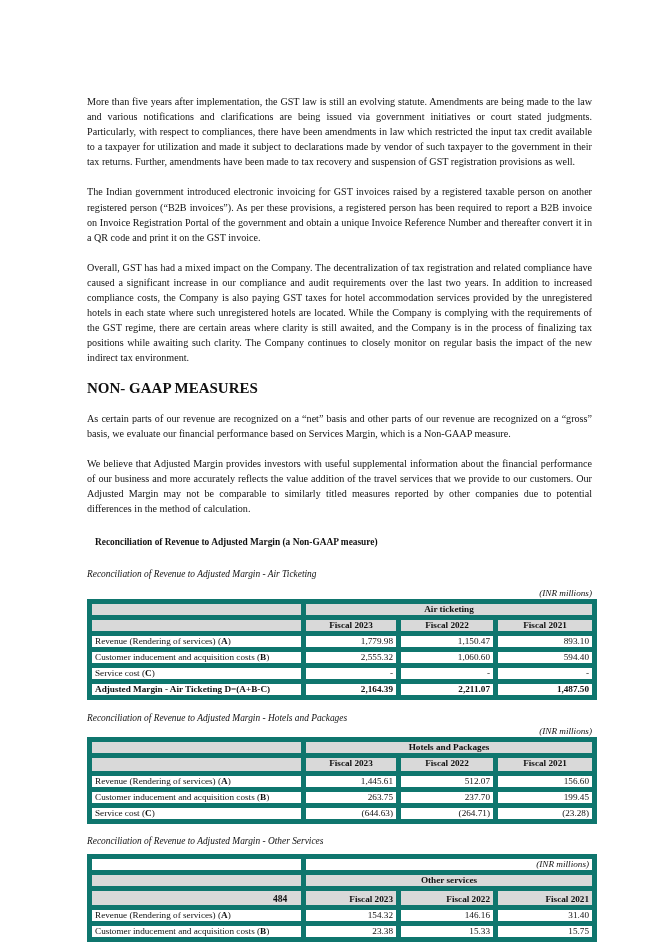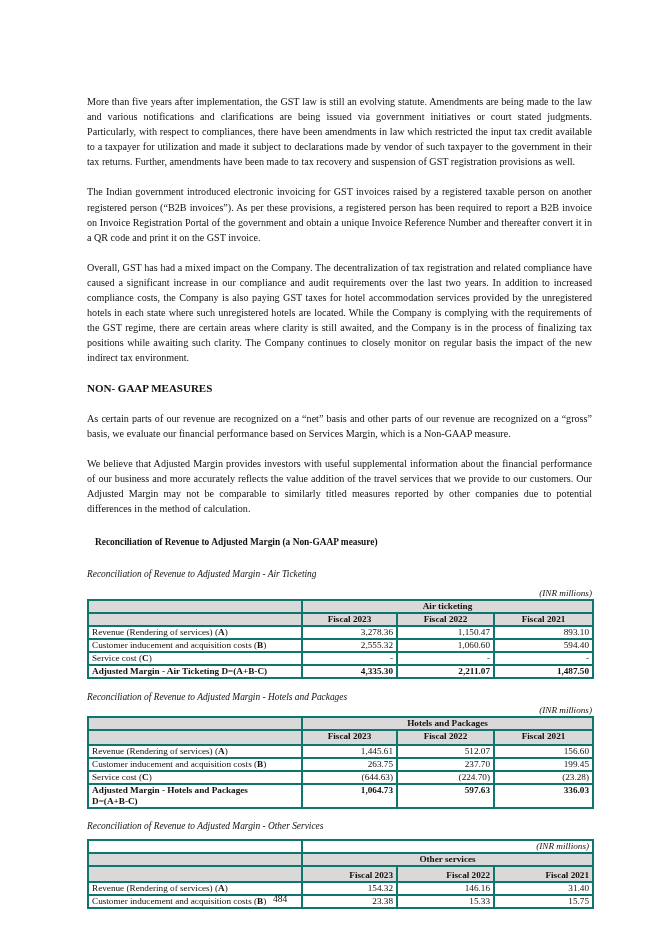--- a/index.html
+++ b/index.html
@@ -1,37 +1,37 @@
 <!DOCTYPE html>
 <html><head>
   <meta charset="utf-8">
   <style>
     html, body { margin: 0; padding: 0; background: #ffffff; }
     body { width: 670px; height: 947px; position: relative; overflow: hidden;
            font-family: "Liberation Serif", "DejaVu Serif", serif; color: #111; }
     .page { position: absolute; left: 87px; top: 94px; width: 505px; }
     p.body { margin: 0; font-size: 10.15px; line-height: 15.1px; text-align: justify; }
     .gap-lg { height: 15px; }
-    h2.section { margin: 0; font-size: 11px; font-weight: bold; line-height: 15px; }
+    h2.section { margin: 0; font-size: 15px; font-weight: bold; line-height: 15px; }
     .subhead-bold { font-size: 9.4px; font-weight: bold; line-height: 14px; margin: 8px; }
     .subhead-ital { font-size: 9.4px; font-style: italic; line-height: 14px; margin: 0; }
     .unit { font-size: 9.2px; font-style: italic; text-align: right; line-height: 12px; }
     table.rec { border-collapse: collapse; width: 505px; font-size: 9.2px; table-layout: fixed; }
-    table.rec td { border: 2px solid #0f766e; padding: 0 3px; line-height: 11px; height: 11px; vertical-align: top; }
+    table.rec td { border: 5px solid #0f766e; padding: 0 3px; line-height: 11px; height: 11px; vertical-align: top; }
     table.rec col.c0 { width: 214px; }
     table.rec col.c1 { width: 95px; }
     table.rec col.c2 { width: 97px; }
     table.rec col.c3 { width: 99px; }
     td.hdr { background: #d9d9d9; font-weight: bold; text-align: center; }
     td.hdr-l { background: #d9d9d9; }
     td.num { text-align: right; }
     td.bold { font-weight: bold; }
     td.tall { height: 13px !important; }
     td.unitcell { text-align: right; font-style: italic; }
-    .page-number { position: absolute; top: 894px; left: 0; width: 560px; text-align: center; font-size: 9.5px; }
+    .page-number { position: absolute; top: 894px; left: 0; width: 560px; text-align: center; font-size: 9.5px; font-weight: bold; }
   </style>
 </head>
 <body>
 
 <div class="page">
 
   <p class="body">More than five years after implementation, the GST law is still an evolving statute. Amendments are being made to the law and various notifications and clarifications are being issued via government initiatives or court stated judgments. Particularly, with respect to compliances, there have been amendments in law which restricted the input tax credit available to a taxpayer for utilization and made it subject to declarations made by vendor of such taxpayer to the government in their tax returns. Further, amendments have been made to tax recovery and suspension of GST registration provisions as well.</p>
   <div class="gap-lg"></div>
   <p class="body">The Indian government introduced electronic invoicing for GST invoices raised by a registered taxable person on another registered person (“B2B invoices”). As per these provisions, a registered person has been required to report a B2B invoice on Invoice Registration Portal of the government and obtain a unique Invoice Reference Number and thereafter convert it in a QR code and print it on the GST invoice.</p>
   <div class="gap-lg"></div>
@@ -62,39 +62,39 @@
       <td class="hdr" colspan="3">Air ticketing</td>
     </tr>
     <tr>
       <td class="hdr-l"></td>
       <td class="hdr">Fiscal 2023</td>
       <td class="hdr">Fiscal 2022</td>
       <td class="hdr">Fiscal 2021</td>
     </tr>
     <tr>
       <td><span>Revenue (Rendering of services) (</span><b>A</b><span>)</span></td>
-      <td class="num">3,278.36</td>
+      <td class="num">1,779.98</td>
       <td class="num">1,150.47</td>
       <td class="num">893.10</td>
     </tr>
     <tr>
       <td><span>Customer inducement and acquisition costs (</span><b>B</b><span>)</span></td>
       <td class="num">2,555.32</td>
       <td class="num">1,060.60</td>
       <td class="num">594.40</td>
     </tr>
     <tr>
       <td><span>Service cost (</span><b>C</b><span>)</span></td>
       <td class="num">-</td>
       <td class="num">-</td>
       <td class="num">-</td>
     </tr>
     <tr>
       <td class="bold">Adjusted Margin - Air Ticketing D=(A+B-C)</td>
-      <td class="num bold">4,335.30</td>
+      <td class="num bold">2,164.39</td>
       <td class="num bold">2,211.07</td>
       <td class="num bold">1,487.50</td>
     </tr>
   </tbody>
     </table>
   <div style="height:11px"></div>
 
   <p class="subhead-ital">Reconciliation of Revenue to Adjusted Margin - Hotels and Packages</p>
   <div class="unit">(INR millions)</div>
   <table class="rec">
@@ -123,28 +123,22 @@
     </tr>
     <tr>
       <td><span>Customer inducement and acquisition costs (</span><b>B</b><span>)</span></td>
       <td class="num">263.75</td>
       <td class="num">237.70</td>
       <td class="num">199.45</td>
     </tr>
     <tr>
       <td><span>Service cost (</span><b>C</b><span>)</span></td>
       <td class="num">(644.63)</td>
-      <td class="num">(224.70)</td>
+      <td class="num">(264.71)</td>
       <td class="num">(23.28)</td>
-    </tr>
-    <tr>
-      <td class="bold"><span>Adjusted Margin - Hotels and Packages</span><br><span>D=(A+B-C)</span></td>
-      <td class="num bold">1,064.73</td>
-      <td class="num bold">597.63</td>
-      <td class="num bold">336.03</td>
     </tr>
   </tbody>
     </table>
   <div style="height:10px"></div>
 
   <p class="subhead-ital">Reconciliation of Revenue to Adjusted Margin - Other Services</p>
   <div style="height:6px"></div>
   <table class="rec">
     <colgroup>
         <col class="c0">

